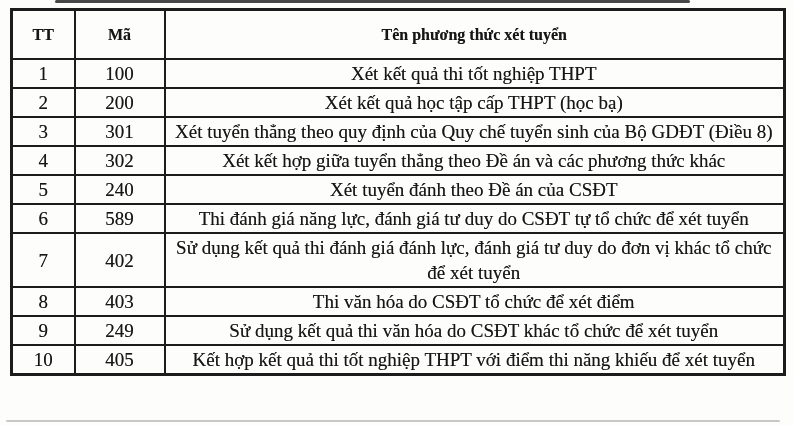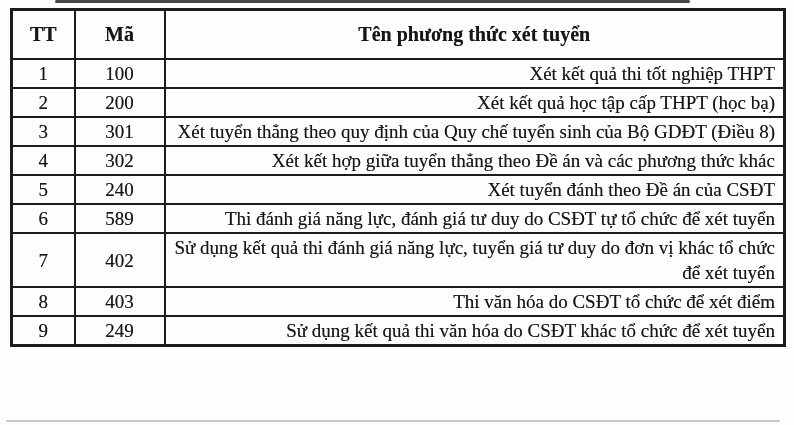--- a/index.html
+++ b/index.html
@@ -49,34 +49,34 @@
     border: 3px solid #1c1c1c;
   }
   col.col-tt  { width: 63px; }
   col.col-ma  { width: 90px; }
   th, td {
     border: 2px solid #1c1c1c;
     vertical-align: middle;
     text-shadow: 0 0 0.5px rgba(20,20,20,0.55);
   }
   th {
-    font-size: 20px;
+    font-size: 16px;
     font-weight: bold;
     text-align: center;
     height: 47px;
     padding: 0 2px;
   }
   td {
     font-size: 19px;
     line-height: 25px;
     padding: 1px 2px;
     text-align: center;
   }
   td.cell-ten {
-    text-align: right;
+    text-align: center;
     padding: 1px 8px 1px 7px;
   }
 </style>
 </head>
 <body>
 
 <div class="page">
 
   <div class="scan-artifact-top"></div>
 
@@ -120,30 +120,35 @@
         <td class="cell-ten">Xét tuyển đánh theo Đề án của CSĐT</td>
       </tr>
       <tr>
         <td class="cell-tt">6</td>
         <td class="cell-ma">589</td>
         <td class="cell-ten">Thi đánh giá năng lực, đánh giá tư duy do CSĐT tự tổ chức để xét tuyển</td>
       </tr>
       <tr>
         <td class="cell-tt">7</td>
         <td class="cell-ma">402</td>
-        <td class="cell-ten">Sử dụng kết quả thi đánh giá năng lực, tuyển giá tư duy do đơn vị khác tổ chức để xét tuyển</td>
+        <td class="cell-ten">Sử dụng kết quả thi đánh giá đánh lực, đánh giá tư duy do đơn vị khác tổ chức để xét tuyển</td>
       </tr>
       <tr>
         <td class="cell-tt">8</td>
         <td class="cell-ma">403</td>
         <td class="cell-ten">Thi văn hóa do CSĐT tổ chức để xét điểm</td>
       </tr>
       <tr>
         <td class="cell-tt">9</td>
         <td class="cell-ma">249</td>
         <td class="cell-ten">Sử dụng kết quả thi văn hóa do CSĐT khác tổ chức để xét tuyển</td>
       </tr>
+      <tr>
+        <td class="cell-tt">10</td>
+        <td class="cell-ma">405</td>
+        <td class="cell-ten">Kết hợp kết quả thi tốt nghiệp THPT với điểm thi năng khiếu để xét tuyển</td>
+      </tr>
     </tbody>
   </table>
 
   <div class="scan-artifact-bottom"></div>
 
 </div>
 
 </body></html>

